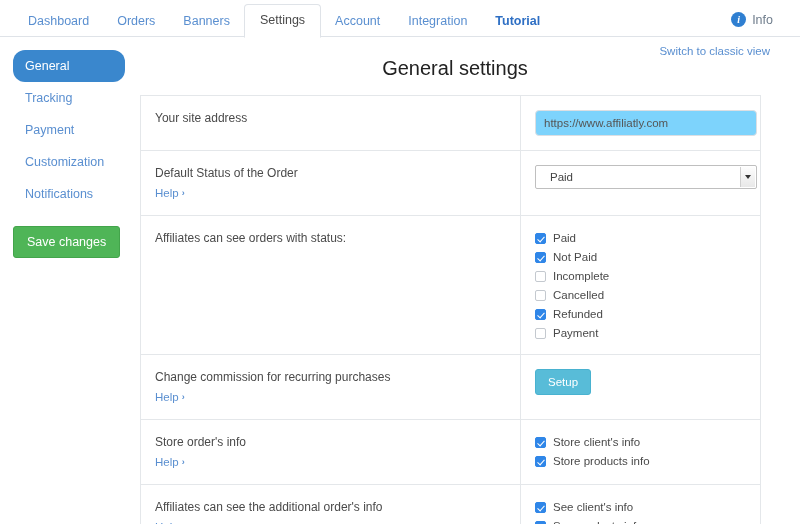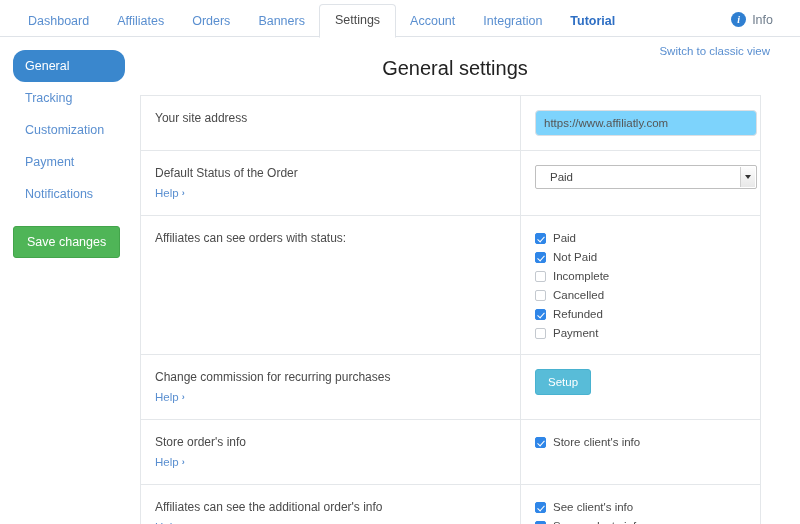--- a/index.html
+++ b/index.html
@@ -140,21 +140,20 @@
   }
 </style>
 </head>
 <body>
 
 <div class="page">
 
   <div class="topnav">
     <div class="tabs" id="tabs">
         <div class="tab">Dashboard</div>
-        <div class="tab">Affiliates</div>
         <div class="tab">Orders</div>
         <div class="tab">Banners</div>
         <div class="tab active">Settings</div>
         <div class="tab">Account</div>
         <div class="tab">Integration</div>
         <div class="tab bold">Tutorial</div>
       </div>
     <div class="info-wrap">
       <span class="info-icon">i</span>
       <span class="info-label">Info</span>
@@ -162,22 +161,22 @@
   </div>
 
   <a class="classic-link">Switch to classic view</a>
 
   <div class="page-title">General settings</div>
 
   <div class="sidebar">
     <div id="side-items">
         <div class="side-item active">General</div>
         <div class="side-item">Tracking</div>
+        <div class="side-item">Payment</div>
         <div class="side-item">Customization</div>
-        <div class="side-item">Payment</div>
         <div class="side-item">Notifications</div>
       </div>
     <button class="save-btn">Save changes</button>
   </div>
 
   <div class="table">
 
     <div class="row">
       <div class="cell-label">
         <span>Your site address</span>
@@ -259,20 +258,24 @@
           <span>Help</span>
           <span class="chev">›</span>
         </div>
       </div>
       <div class="cell-ctrl">
         <div class="cklist" id="ck-store-order-info">
             <div class="ck">
               <span class="box on"></span>
               <span class="ck-label">Store client's info</span>
             </div>
+            <div class="ck">
+              <span class="box on"></span>
+              <span class="ck-label">Store products info</span>
+            </div>
           </div>
       </div>
     </div>
 
     <div class="row">
       <div class="cell-label">
         <div>Affiliates can see the additional order's info</div>
         <div class="help">
           <span>Help</span>
           <span class="chev">›</span>

